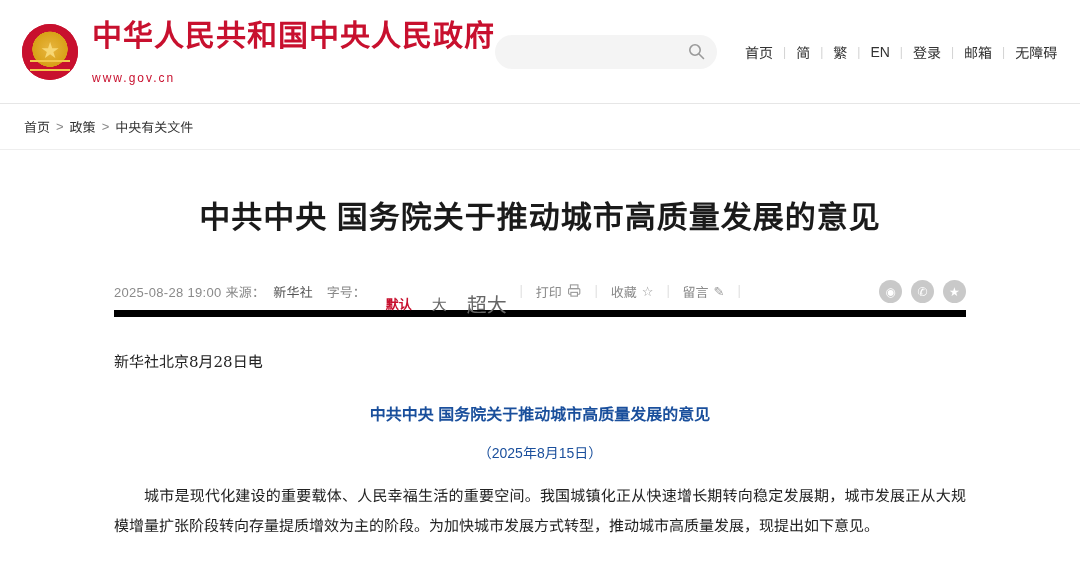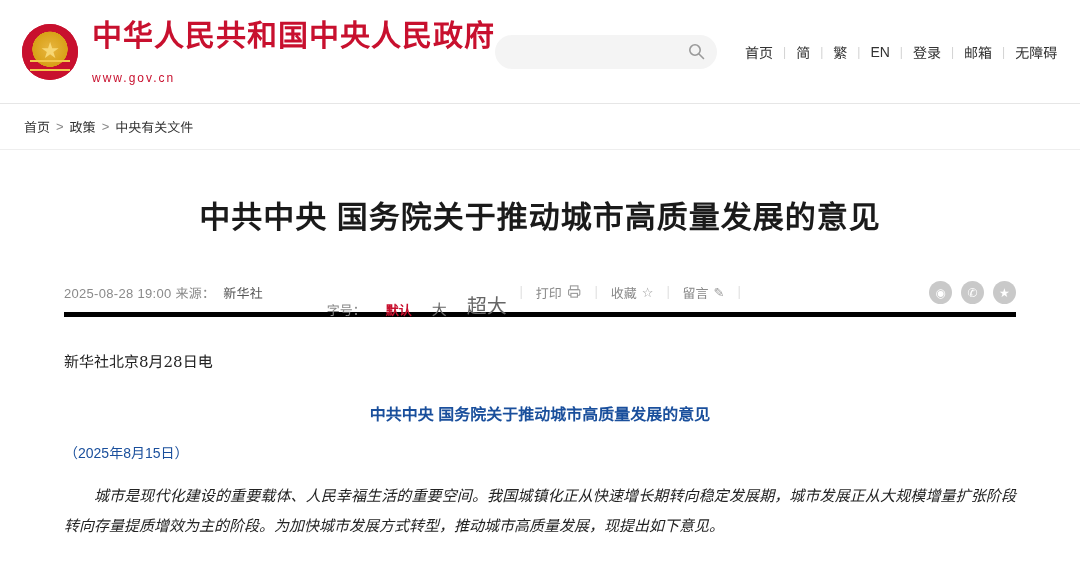--- a/index.html
+++ b/index.html
@@ -128,54 +128,54 @@
     font-size: 13px;
     color: #333;
     padding-left: 24px;
     border-bottom: 1px solid #eeeeee;
   }
   .breadcrumb a { color: #333; text-decoration: none; }
   .breadcrumb .bc-sep { margin: 0 6px; color: #888; }
 
   
   .article {
-    padding: 0 64px;
+    padding: 0 114px;
   }
   .doc-title {
     text-align: center;
     font-size: 31px;
     font-weight: bold;
     color: #1a1a1a;
     margin: 46px 0 0 0;
     letter-spacing: 1px;
     line-height: 1.4;
   }
 
   .meta-bar {
     margin-top: 34px;
     height: 44px;
-    border-bottom: 5px solid #000000;
+    border-bottom: 7px solid #000000;
     display: flex;
     align-items: center;
     font-size: 13px;
     color: #8a8a8a;
     position: relative;
   }
   .meta-left { white-space: nowrap; letter-spacing: .3px; }
   .meta-source { color: #555; margin-left: 4px; }
   .meta-center {
     position: absolute;
     left: 50%;
     transform: translateX(-50%);
     display: flex;
     align-items: center;
     gap: 0;
     white-space: nowrap;
   }
-  .fontsize-group { display: flex; align-items: flex-end; gap: 20px; font-family: Liberation Serif, serif; }
+  .fontsize-group { display: flex; align-items: center; gap: 20px; font-family: Liberation Serif, serif; }
   .fs-label { color: #8a8a8a; }
   .fs-opt { color: #666; cursor: pointer; margin-top: 24px; }
   .fs-opt.active { color: #c8102e; font-weight: bold; }
   .fs-mid { font-size: 15px; }
   .fs-big { font-size: 20px; }
   .vsep {
     display: inline-block;
     width: 1px;
     height: 13px;
     background: #dcdcdc;
@@ -209,31 +209,30 @@
   .dateline { margin-top: 30px; }
   .inner-title {
     text-align: center;
     color: #1a4f9c;
     font-weight: bold;
     font-size: 16px;
     margin-top: 22px;
     font-family: "Liberation Sans", sans-serif;
   }
   .inner-date {
-    text-align: left;
+    text-align: center;
     color: #1a4f9c;
     font-size: 14px;
     margin-top: 8px;
     font-family: "Liberation Sans", sans-serif;
   }
   .para {
     margin-top: 14px;
     text-indent: 2em;
     text-align: justify;
-    font-style: italic;
   }
 </style>
 </head>
 <body>
 
 <div class="site-header">
   <div class="brand">
     <div class="emblem"></div>
     <div class="brand-text">
       <div class="brand-title">中华人民共和国中央人民政府</div>

